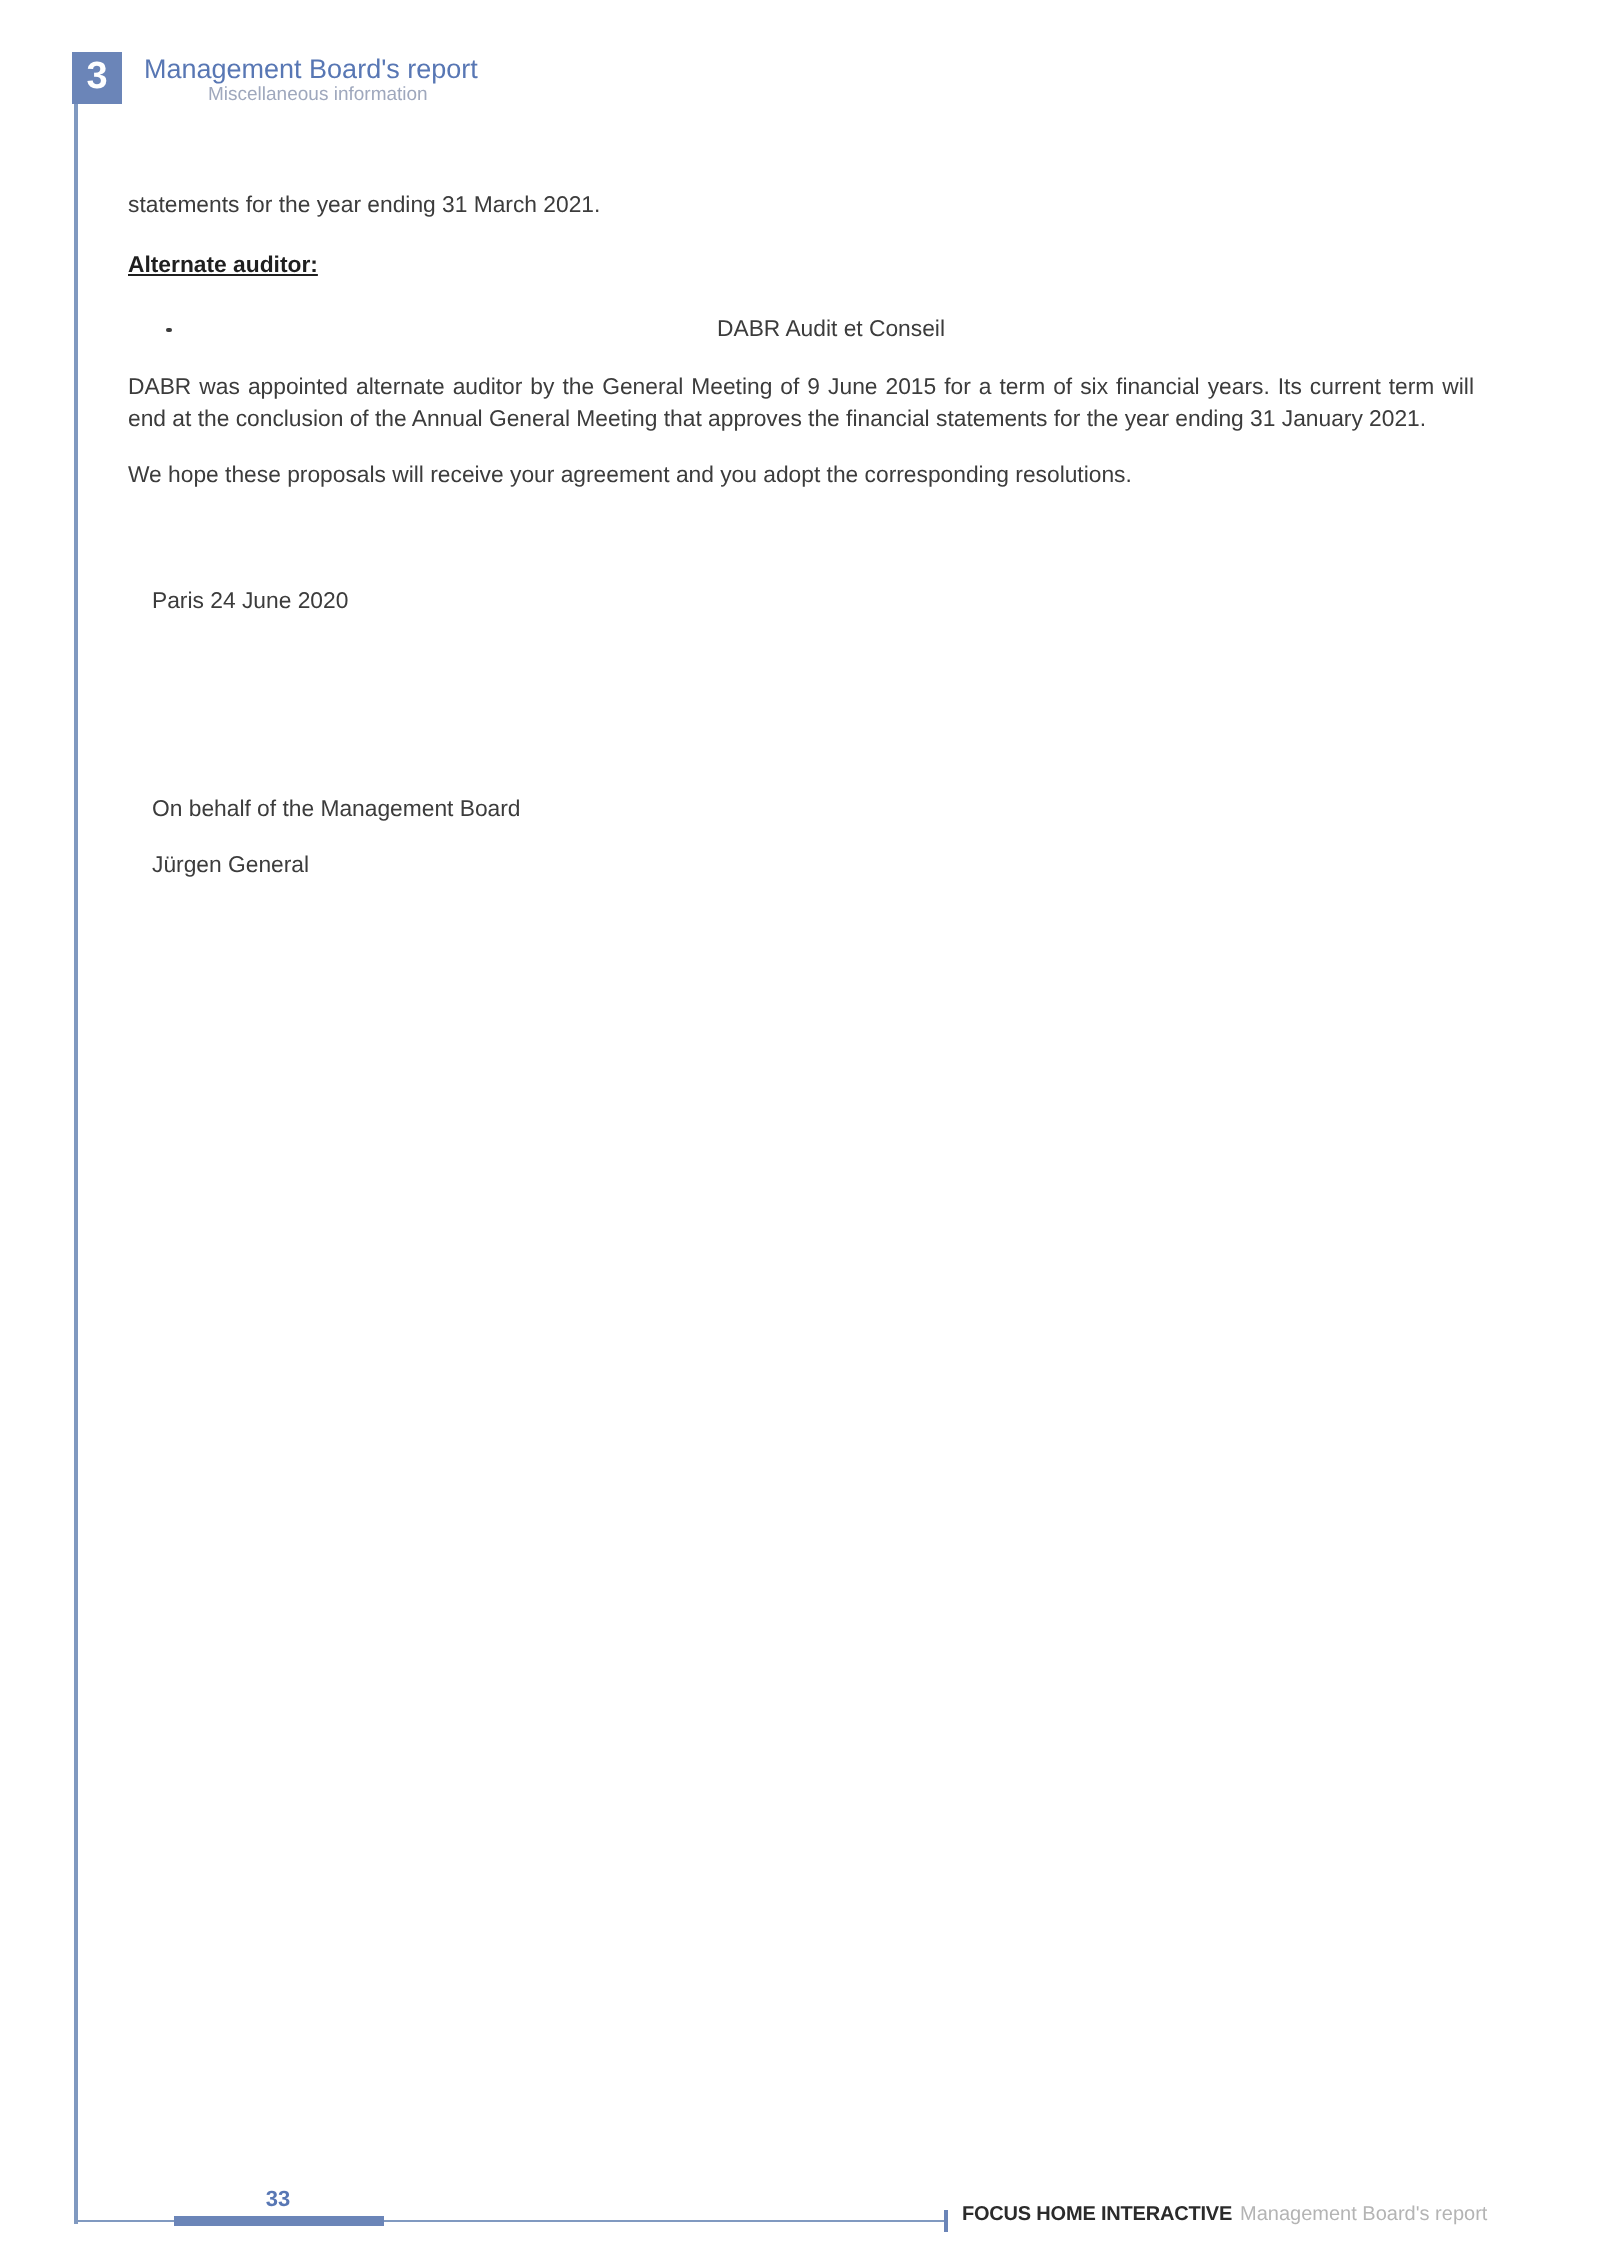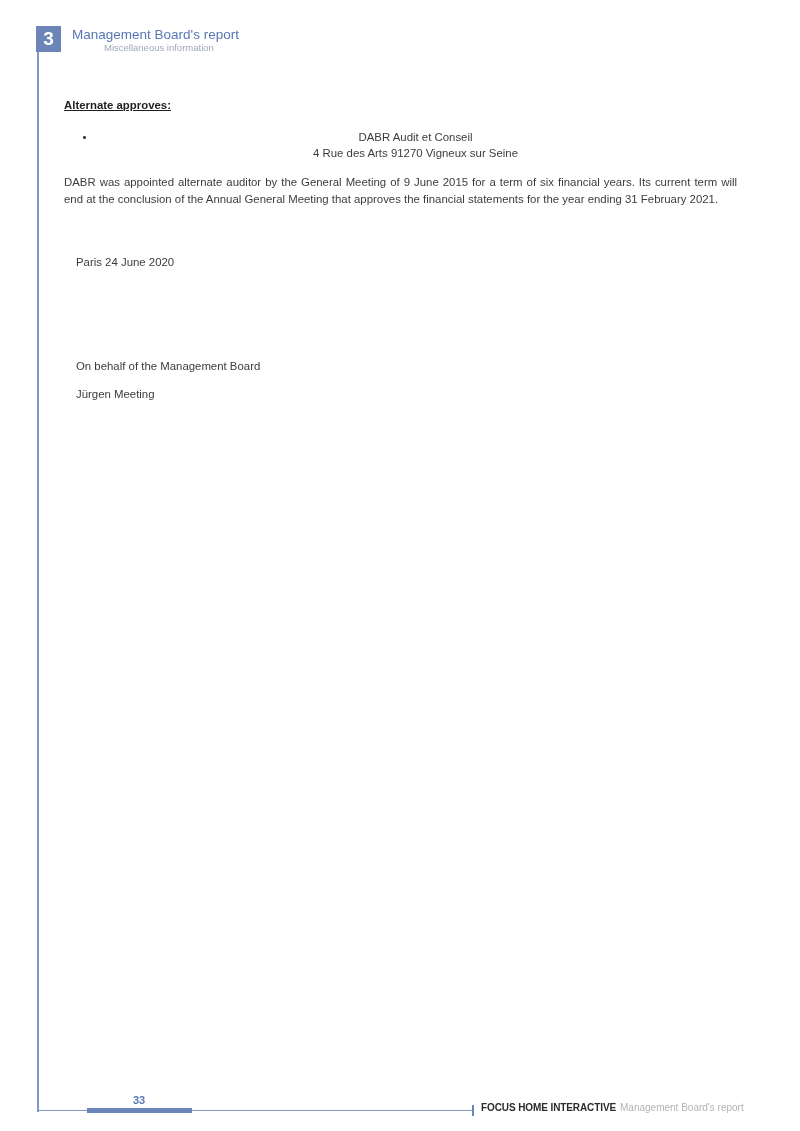--- a/index.html
+++ b/index.html
@@ -191,44 +191,45 @@
 <div id="page-header">
   <div id="chapter-badge">3</div>
   <div id="header-titles">
     <div id="header-title">Management Board's report</div>
     <div id="header-subtitle">Miscellaneous information</div>
   </div>
 </div>
 
 <div id="content">
 
+  <p class="para">statements for the year ending 31 March 2021.</p>
 
   <div class="heading-wrap">
-    <span class="section-heading">Alternate approves:</span>
+    <span class="section-heading">Alternate auditor:</span>
   </div>
 
   <ul id="auditor-list">
     <li>
       <span class="bullet-dot"></span>
       <span class="list-line">DABR Audit et Conseil</span>
-      <span class="list-line">4 Rue des Arts 91270 Vigneux sur Seine</span>
     </li>
   </ul>
 
-  <p class="para justify">DABR was appointed alternate auditor by the General Meeting of 9 June 2015 for a term of six financial years. Its current term will end at the conclusion of the Annual General Meeting that approves the financial statements for the year ending 31 February 2021.</p>
-
+  <p class="para justify">DABR was appointed alternate auditor by the General Meeting of 9 June 2015 for a term of six financial years. Its current term will end at the conclusion of the Annual General Meeting that approves the financial statements for the year ending 31 January 2021.</p>
+
+  <p class="para">We hope these proposals will receive your agreement and you adopt the corresponding resolutions.</p>
 
   <div class="spacer-date"></div>
 
   <p class="plain-line">Paris 24 June 2020</p>
 
   <div class="spacer-sign"></div>
 
   <p class="plain-line">On behalf of the Management Board</p>
-  <p class="plain-line sign-name">Jürgen Meeting</p>
+  <p class="plain-line sign-name">Jürgen General</p>
 
 </div>
 
 <div id="page-footer">
   <div id="footer-rule"></div>
   <div id="footer-rule-thick"></div>
   <div id="footer-rule-tick"></div>
   <div id="page-number">33</div>
   <div id="footer-text">
     <span id="footer-brand">FOCUS HOME INTERACTIVE</span><span id="footer-section">Management Board's report</span>

